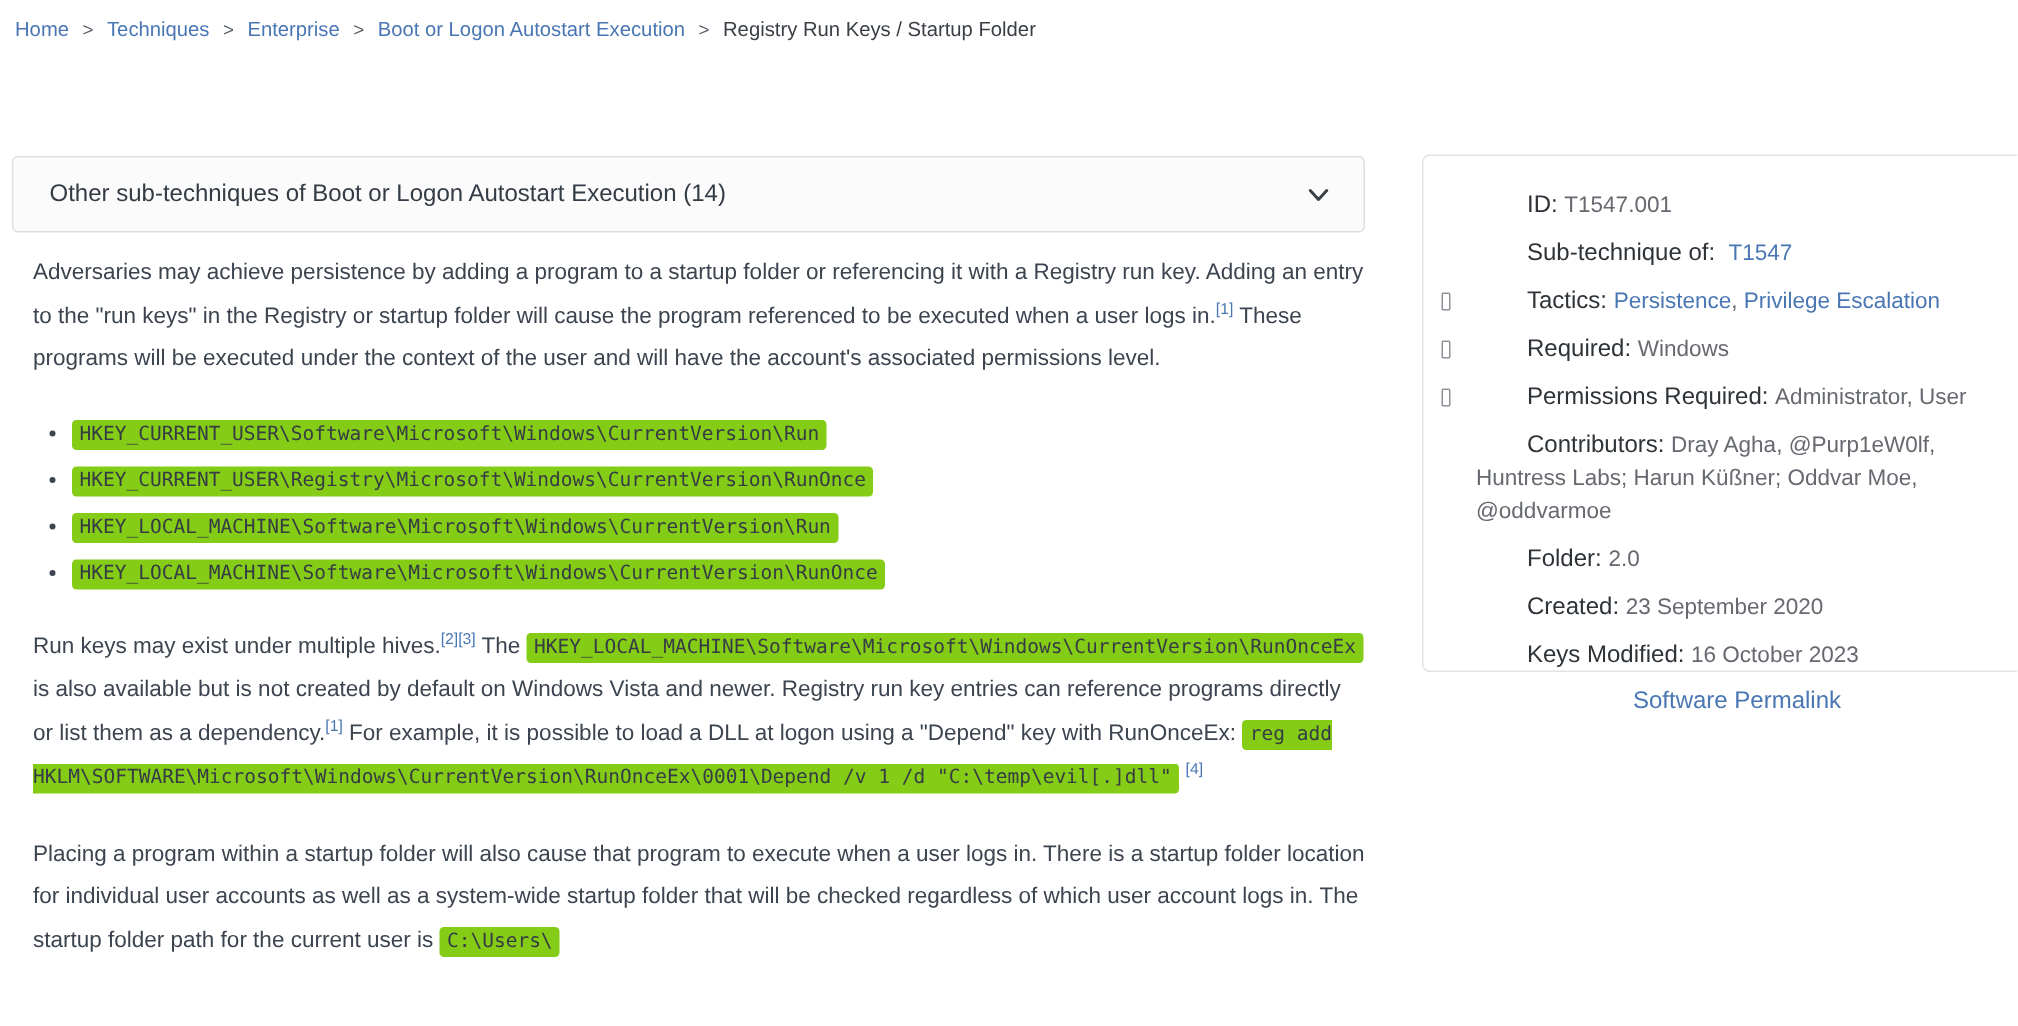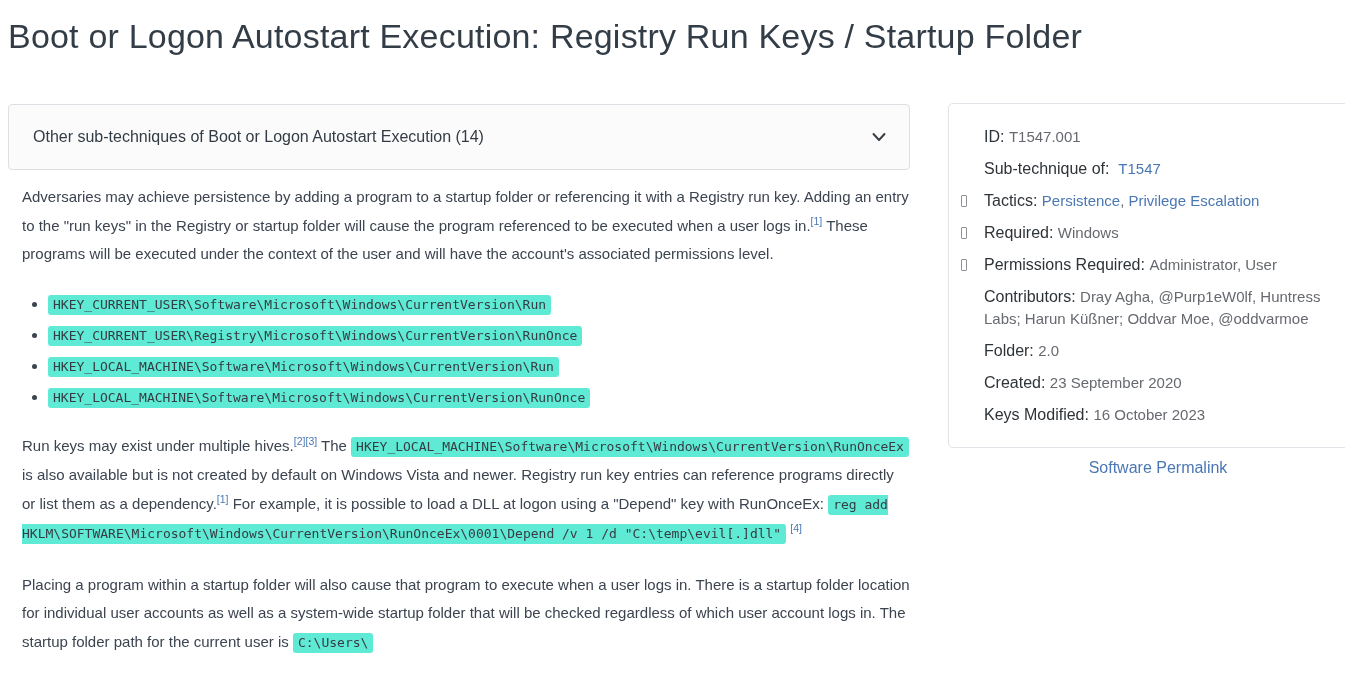--- a/index.html
+++ b/index.html
@@ -32,21 +32,21 @@
     letter-spacing: 0.2px;
   }
 
   
   .content-col {
     position: absolute;
     left: 8px; top: 104px;
     width: 902px;
   }
   .subtech-dropdown {
-    height: 66px;
+    height: 51px;
     border: 1px solid #dcdfe3;
     border-radius: 4px;
     background: #fbfbfc;
     display: flex; align-items: center; justify-content: space-between;
     padding: 0 22px 0 24px;
     font-size: 16px;
     color: #333b44;
     cursor: pointer;
     user-select: none;
   }
@@ -66,21 +66,21 @@
   }
   .description li {
     margin-bottom: 9px;
     font-size: 15px;
     line-height: 21px;
     color: #3c4450;
   }
   .inline-code {
     font-family: "DejaVu Sans Mono", "Liberation Mono", monospace;
     font-size: 13px;
-    background: #5eead4;
+    background: #84cc16;
     color: #363c44;
     padding: 2px 5px 3px 5px;
     border-radius: 3px;
   }
   sup.cite {
     font-size: 10.5px;
     line-height: 0;
     vertical-align: super;
   }
   sup.cite a { color: #4a77b4; text-decoration: none; cursor: pointer; }
@@ -96,21 +96,21 @@
     background: #ffffff;
     padding: 22px 20px 0 35px;
   }
   .card-row {
     position: relative;
     font-size: 16px;
     line-height: 22px;
     margin-bottom: 10px;
     color: #2e3338;
   }
-  .card-row .row-label { color: #2e3338; }
+  .card-row .row-label { color: #2e3338; margin-left: 34px; }
   .card-row .row-value { font-size: 15px; color: #66696f; }
   .card-row .row-value a.seg-link { font-size: 15px; }
   .tofu-icon {
     position: absolute;
     left: -23px; top: 5px;
     width: 6px; height: 12px;
     border: 1px solid #8f949b;
     border-radius: 1px;
     display: inline-block;
   }
@@ -122,22 +122,22 @@
     text-align: center;
     font-size: 16px;
   }
   .permalink-row a { color: #4a77b4; text-decoration: none; cursor: pointer; }
 </style>
 </head>
 <body>
 
 <div class="page">
 
+  <nav class="breadcrumb" id="breadcrumb"><a>Home</a><span class="sep">&gt;</span><a>Techniques</a><span class="sep">&gt;</span><a>Enterprise</a><span class="sep">&gt;</span><a>Boot or Logon Autostart Execution</a><span class="sep">&gt;</span><span class="current">Registry Run Keys / Startup Folder</span></nav>
 
-  <h1 class="page-title">Boot or Logon Autostart Execution: Registry Run Keys / Startup Folder</h1>
 
   <div class="content-col">
     <div class="subtech-dropdown">
       <span>Other sub-techniques of Boot or Logon Autostart Execution (14)</span>
       <span class="chevron">
         <svg width="16" height="16" viewBox="0 0 16 16">
             <polyline points="2.5,5 8,11 13.5,5" fill="none" stroke="#3a4047" stroke-width="2" stroke-linecap="round" stroke-linejoin="round"></polyline>
           </svg>
       </span>
     </div>

